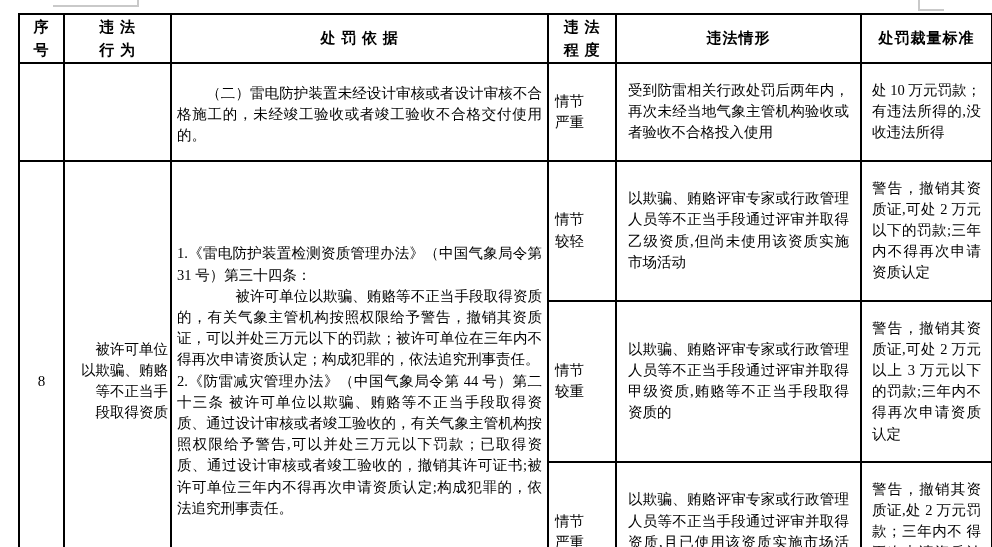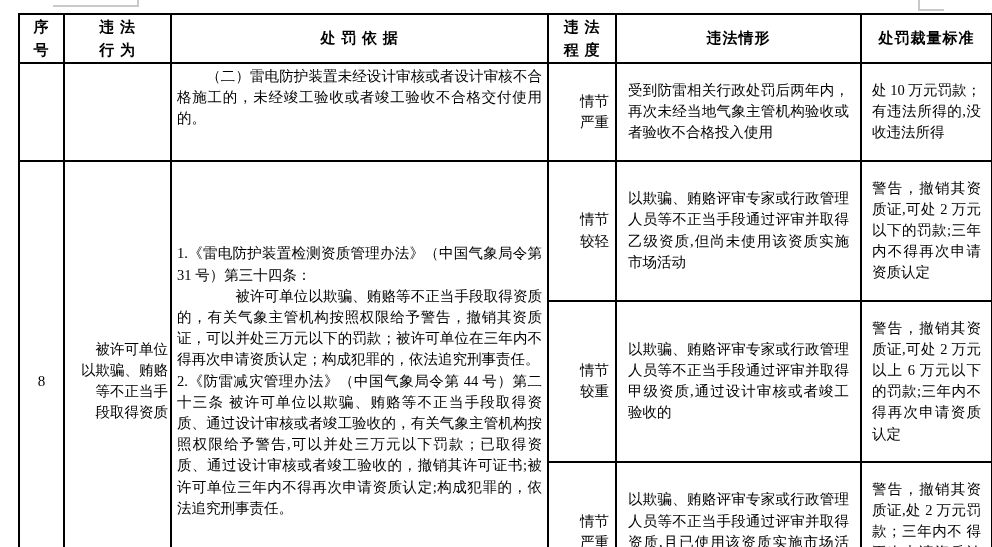--- a/index.html
+++ b/index.html
@@ -17,22 +17,22 @@
     vertical-align:middle;padding:0 6px;overflow:hidden;
     font-weight:normal;
   }
   .law-table th{
     font-weight:bold;text-align:center;white-space:pre-line;
     font-size:15px;letter-spacing:1px;line-height:23px;
   }
   td.c-serial{text-align:center;font-size:15px;}
   td.c-behavior{text-align:right;white-space:pre-line;padding:0 2px;}
   td.c-basis{text-align:justify;white-space:pre-line;padding:0 5px;}
-  td.c-basis.top{vertical-align:top;padding-top:2px;}
-  td.c-degree{text-align:right;white-space:pre-line;}
+  td.c-basis.top{vertical-align:top;padding-top:19px;}
+  td.c-degree{text-align:left;white-space:pre-line;}
   td.c-situation{text-align:justify;padding:8px 11px;}
   td.c-standard{text-align:justify;padding:16px 10px;}
   .artifact{position:absolute;background:#c9c9c9;}
   .a1h{left:53px;top:5px;width:86px;height:2px;}
   .a1v{left:137px;top:0;width:2px;height:7px;}
   .a2v{left:918px;top:0;width:2px;height:11px;}
   .a2h{left:918px;top:9px;width:26px;height:2px;}
 </style>
 </head>
 <body>
@@ -85,22 +85,22 @@
 　　　　被许可单位以欺骗、贿赂等不正当手段取得资质的，有关气象主管机构按照权限给予警告，撤销其资质证，可以并处三万元以下的罚款；被许可单位在三年内不得再次申请资质认定；构成犯罪的，依法追究刑事责任。
 2.《防雷减灾管理办法》（中国气象局令第 44 号）第二十三条 被许可单位以欺骗、贿赂等不正当手段取得资质、通过设计审核或者竣工验收的，有关气象主管机构按照权限给予警告,可以并处三万元以下罚款；已取得资质、通过设计审核或者竣工验收的，撤销其许可证书;被许可单位三年内不得再次申请资质认定;构成犯罪的，依法追究刑事责任。</td>
         <td class="c-degree">情节
 较轻</td>
         <td class="c-situation">以欺骗、贿赂评审专家或行政管理人员等不正当手段通过评审并取得乙级资质,但尚未使用该资质实施市场活动</td>
         <td class="c-standard">警告，撤销其资质证,可处 2 万元以下的罚款;三年内不得再次申请资质认定</td>
       </tr>
       <tr style="height:142px">
         <td class="c-degree">情节
 较重</td>
-        <td class="c-situation">以欺骗、贿赂评审专家或行政管理人员等不正当手段通过评审并取得甲级资质,通过设计审核或者竣工验收的</td>
-        <td class="c-standard">警告，撤销其资质证,可处 2 万元以上 6 万元以下的罚款;三年内不得再次申请资质认定</td>
+        <td class="c-situation">以欺骗、贿赂评审专家或行政管理人员等不正当手段通过评审并取得甲级资质,贿赂等不正当手段取得资质的</td>
+        <td class="c-standard">警告，撤销其资质证,可处 2 万元以上 3 万元以下的罚款;三年内不得再次申请资质认定</td>
       </tr>
       <tr style="height:128px">
         <td class="c-degree">情节
 严重</td>
         <td class="c-situation">以欺骗、贿赂评审专家或行政管理人员等不正当手段通过评审并取得资质,且已使用该资质实施市场活动</td>
         <td class="c-standard">警告，撤销其资质证,处 2 万元罚款；三年内不 得再次申请资质认定</td>
       </tr>
     </tbody>
   </table>
 </div>

